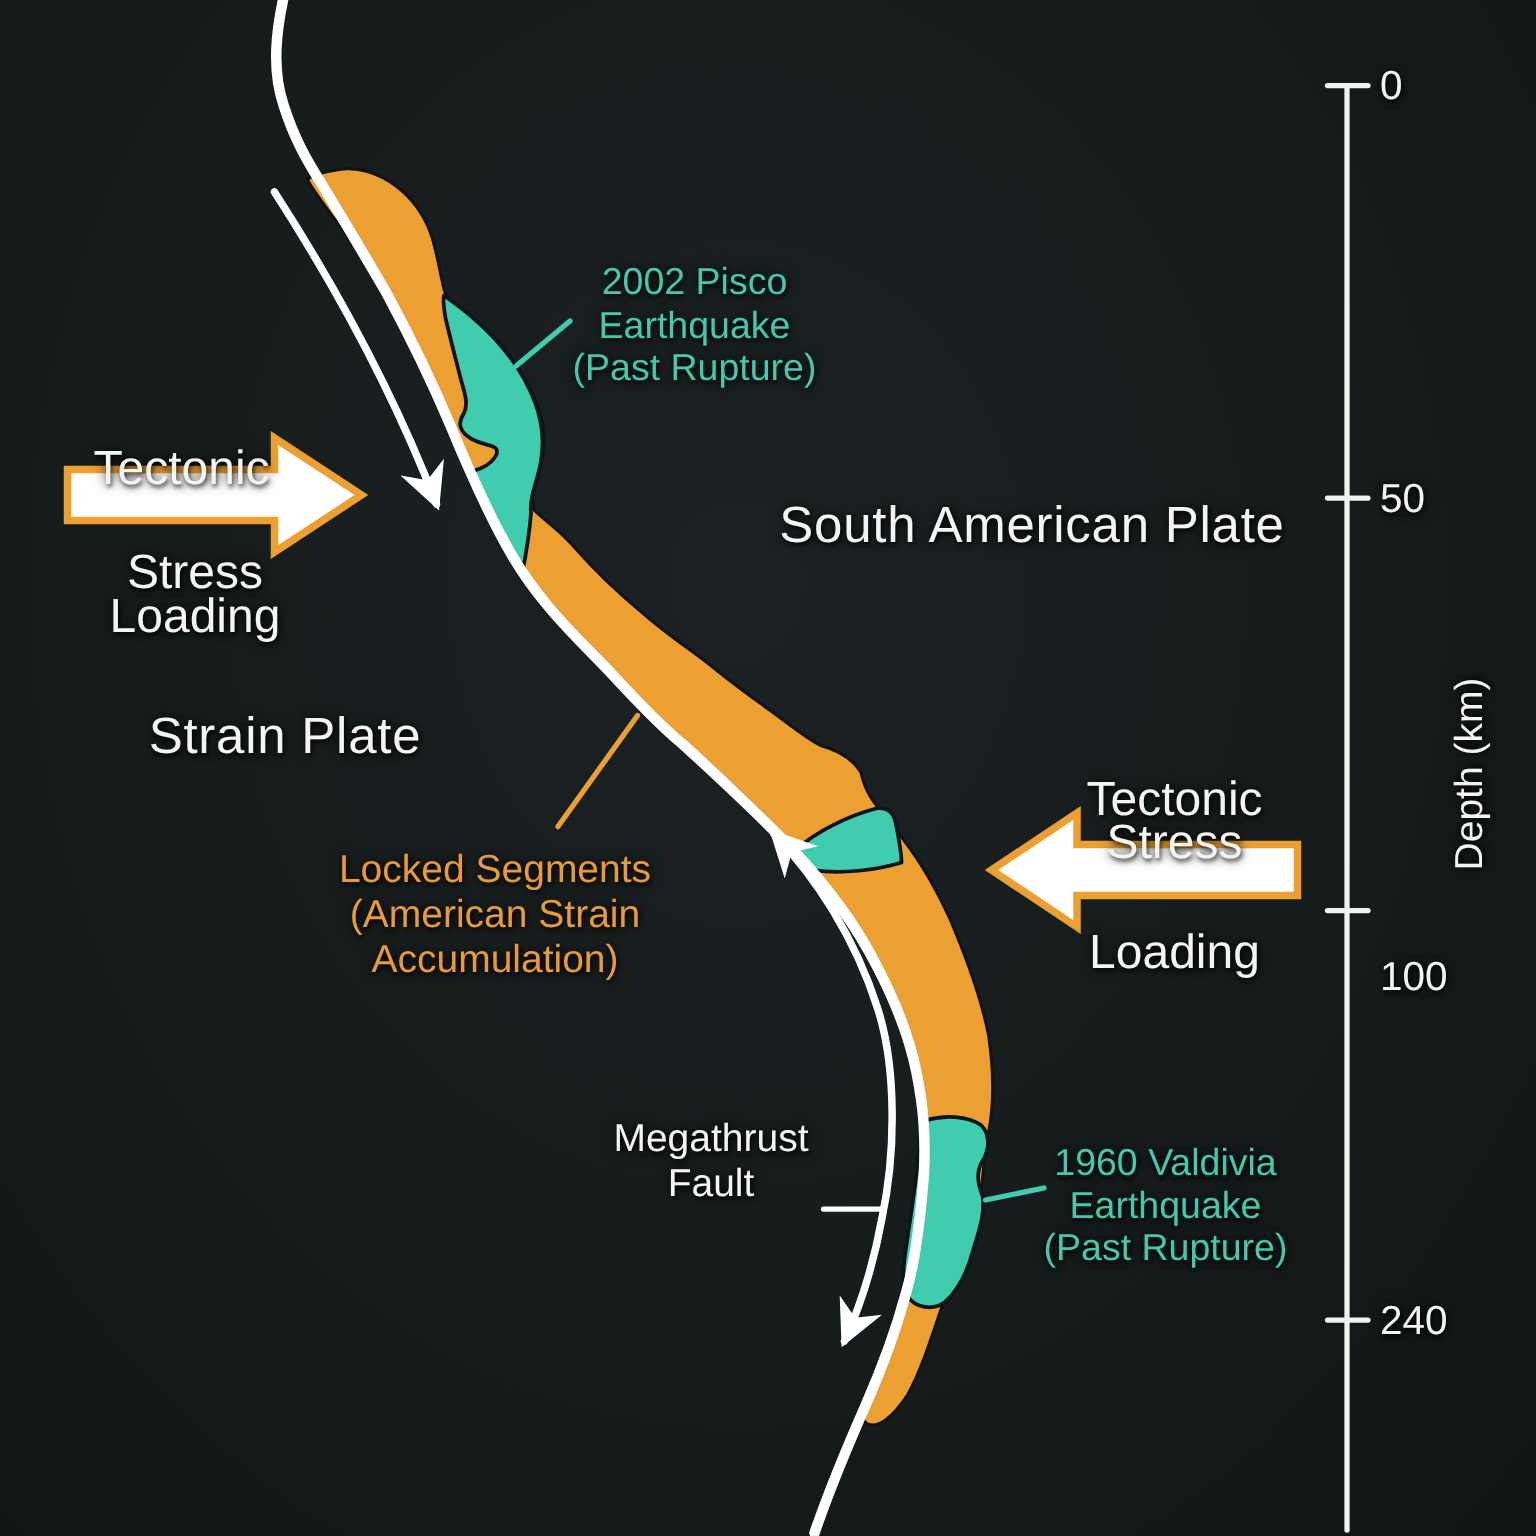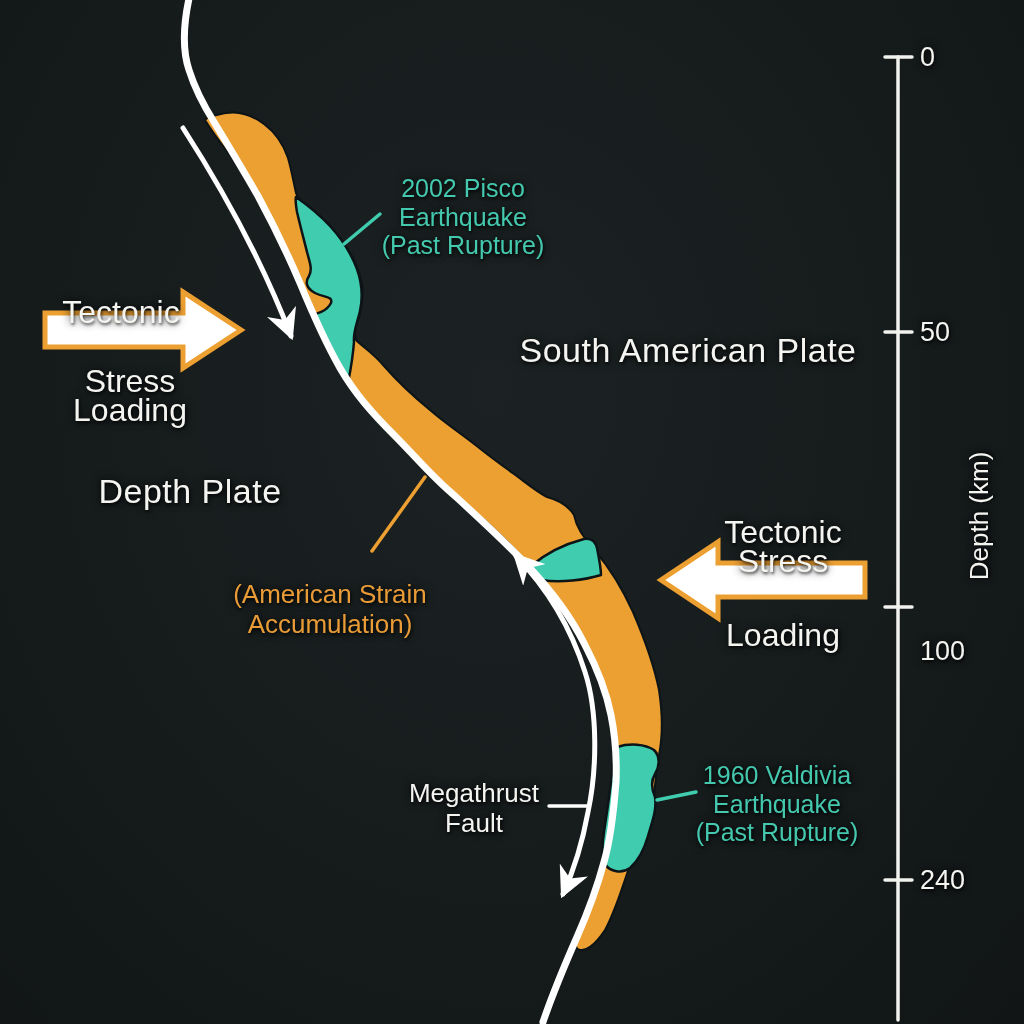--- a/index.html
+++ b/index.html
@@ -159,40 +159,41 @@
   </svg>
 
   <div class="lbl teal ann" style="left:463px;top:217px;">
     <div>2002 Pisco</div>
     <div>Earthquake</div>
     <div>(Past Rupture)</div>
   </div>
 
   <div class="lbl white plate" style="left:688px;top:350px;">South American Plate</div>
 
-  <div class="lbl white plate" style="left:190px;top:491px;">Depth Plate</div>
+  <div class="lbl white plate" style="left:190px;top:491px;">Strain Plate</div>
 
   <div class="lbl white stress" style="left:121px;top:297px;">Tectonic</div>
   <div class="lbl white stress" style="left:130px;top:381px;">
     <div>Stress</div>
     <div>Loading</div>
   </div>
 
   <div class="lbl white stress" style="left:783px;top:532px;">
     <div>Tectonic</div>
     <div>Stress</div>
   </div>
   <div class="lbl white stress" style="left:783px;top:620px;">Loading</div>
 
   <div class="lbl orange locked" style="left:330px;top:609px;">
+    <div>Locked Segments</div>
     <div>(American Strain</div>
     <div>Accumulation)</div>
   </div>
 
-  <div class="lbl white mega" style="left:474px;top:808px;">
+  <div class="lbl white mega" style="left:474px;top:773px;">
     <div>Megathrust</div>
     <div>Fault</div>
   </div>
 
   <div class="lbl teal ann" style="left:777px;top:804px;">
     <div>1960 Valdivia</div>
     <div>Earthquake</div>
     <div>(Past Rupture)</div>
   </div>
 

